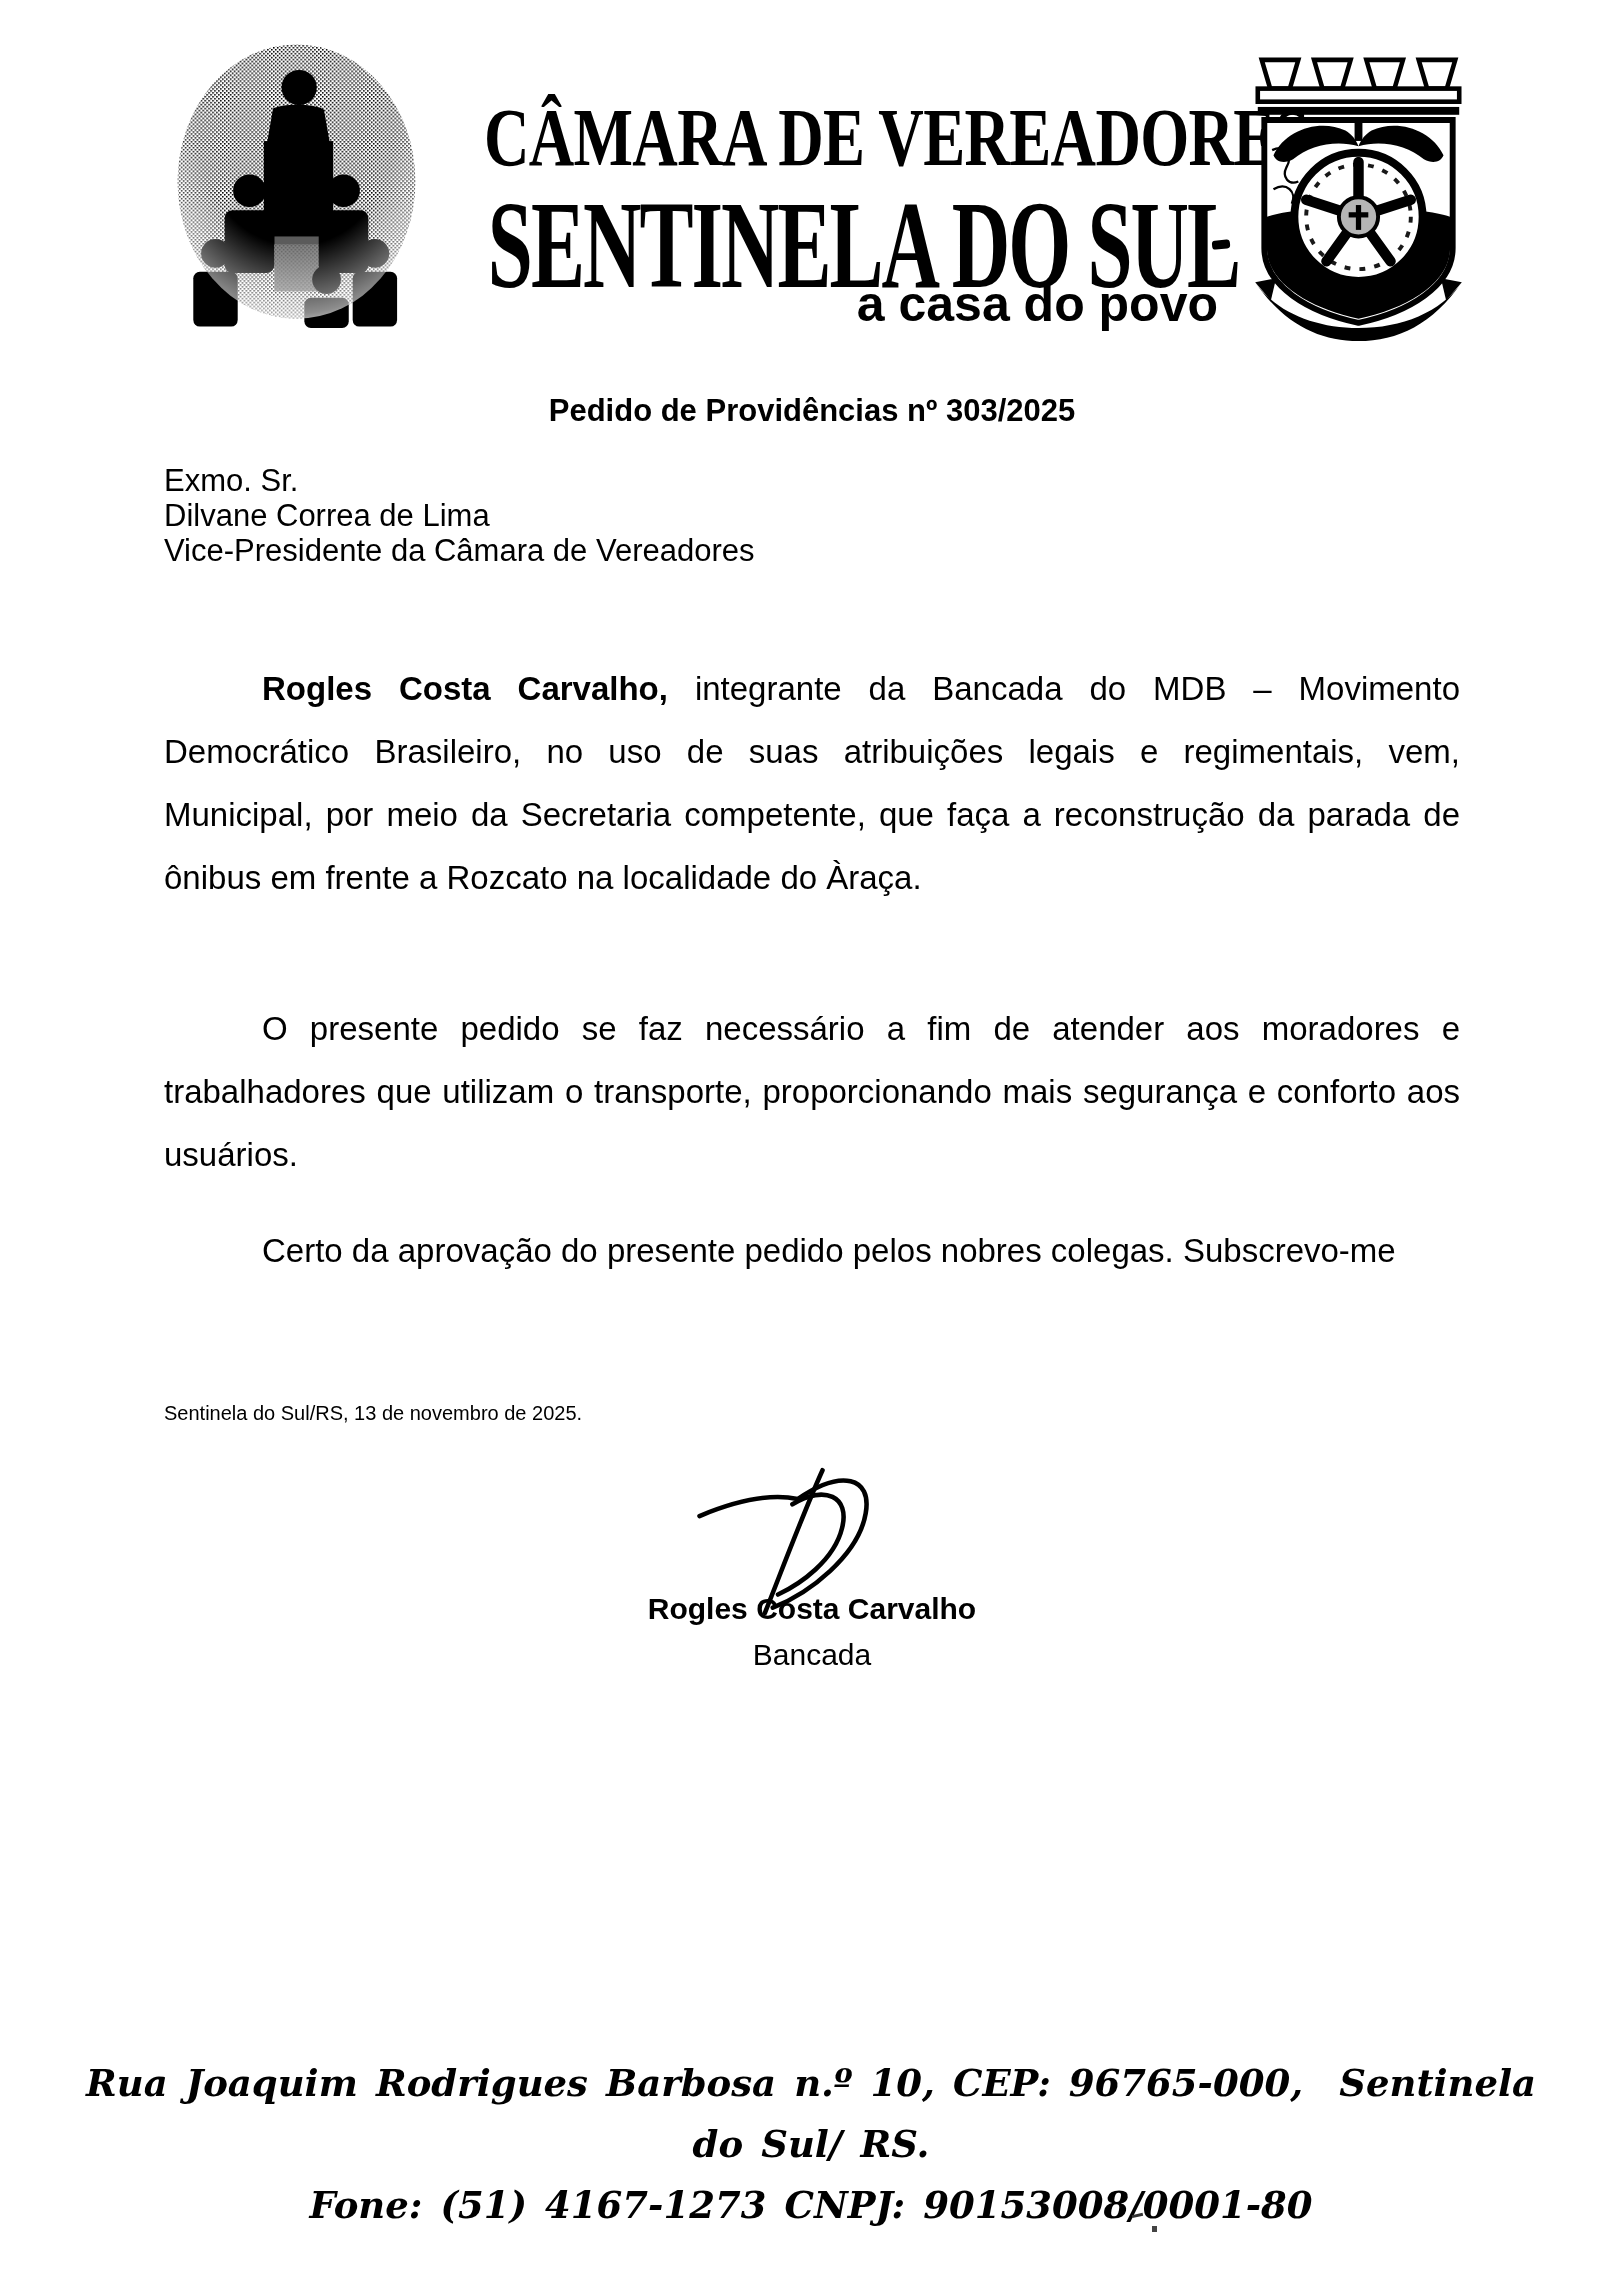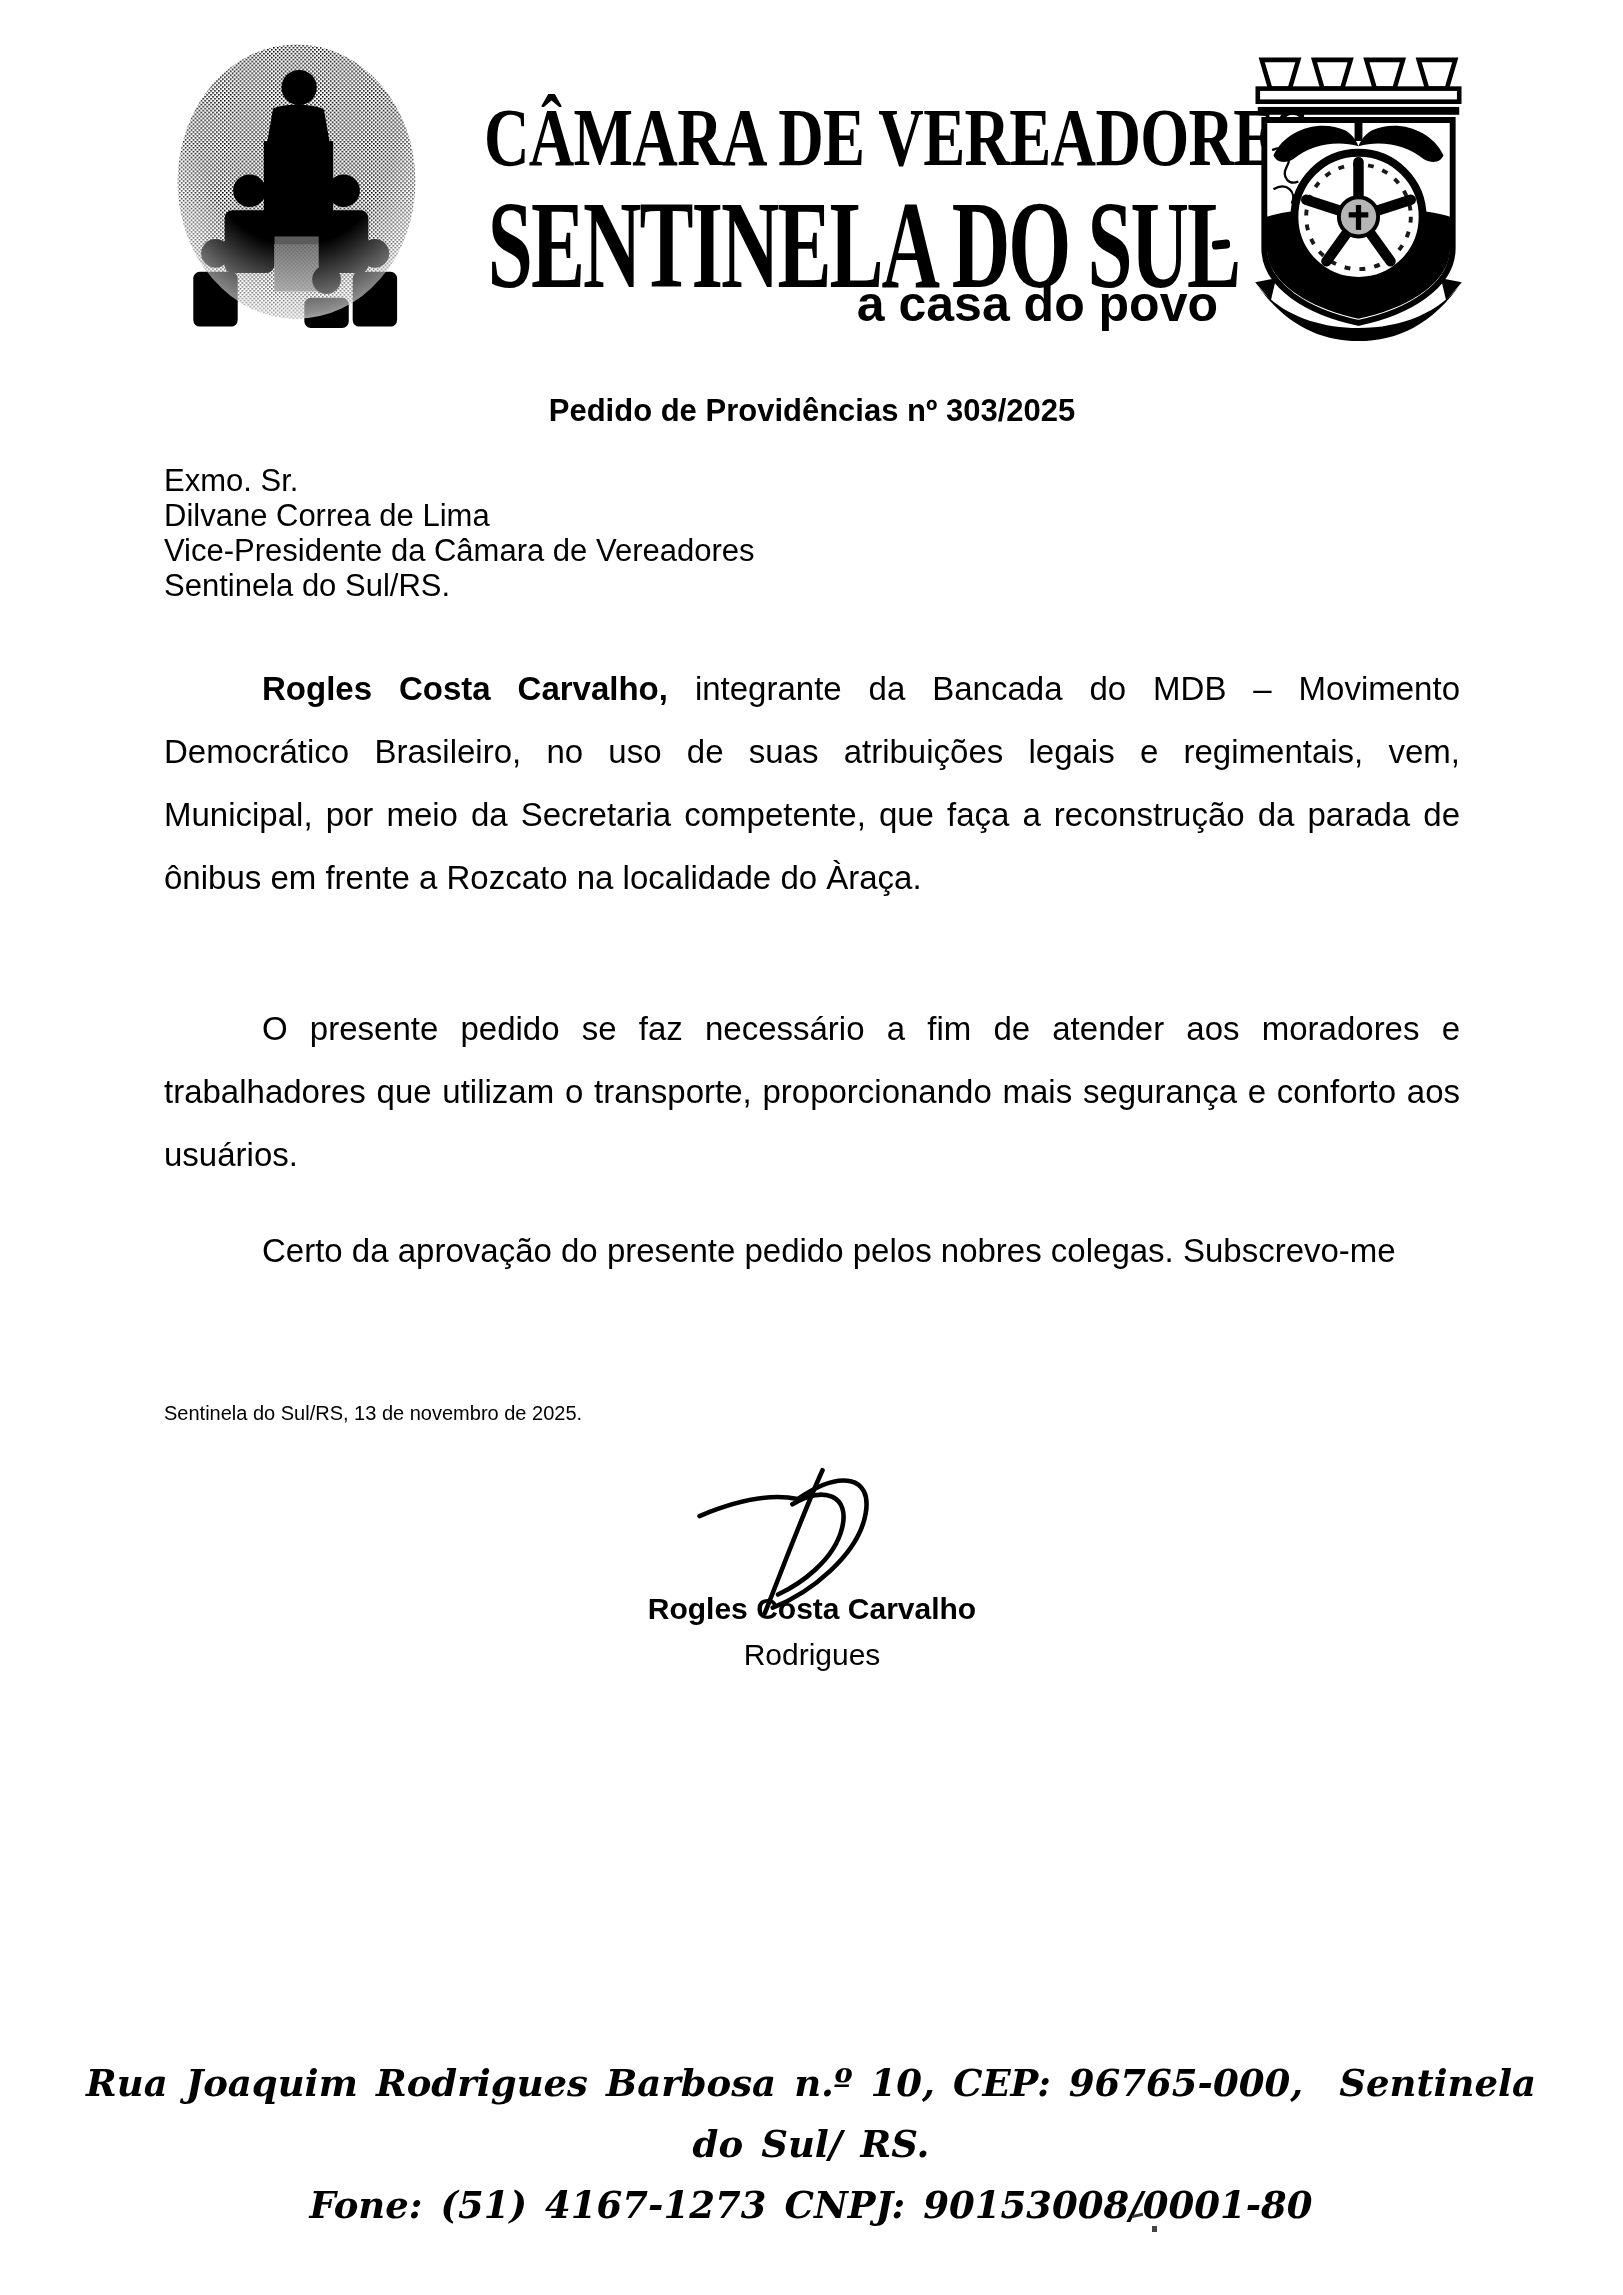--- a/index.html
+++ b/index.html
@@ -153,21 +153,20 @@
       <path d="M328,352 L296,346 L304,380 Z" fill="#000"></path>
     </svg>
   </div>
 
   <div class="doc-title">Pedido de Providências nº 303/2025</div>
 
   <div class="recipient">
     <div>Exmo. Sr.</div>
     <div>Dilvane Correa de Lima</div>
     <div>Vice-Presidente da Câmara de Vereadores</div>
-    <div>Sentinela do Sul/RS.</div>
   </div>
 
   <div class="para p1">
     <div class="jline ind"><span class="bold">Rogles Costa Carvalho,</span> <span>integrante da Bancada do MDB – Movimento</span></div>
     <div class="jline">Democrático Brasileiro, no uso de suas atribuições legais e regimentais, vem,</div>
     <div class="jline">Municipal, por meio da Secretaria competente, que faça a reconstrução da parada de</div>
     <div>ônibus em frente a Rozcato na localidade do Àraça.</div>
   </div>
 
   <div class="para p3">Certo da aprovação do presente pedido pelos nobres colegas. Subscrevo-me</div>
@@ -181,21 +180,21 @@
   <div class="dateline">Sentinela do Sul/RS, 13 de novembro de 2025.</div>
 
   <svg class="sig-flourish" viewBox="0 0 340 240" aria-hidden="true">
     <g fill="none" stroke="#000" stroke-width="7" stroke-linecap="round">
       <path d="M8,78 C70,52 120,44 158,52 C225,6 272,18 262,74 C251,138 176,196 120,218"></path>
       <path d="M150,60 C200,30 238,48 226,96 C214,146 162,182 128,198"></path>
       <path d="M196,8 C168,70 138,150 108,226"></path>
     </g>
   </svg>
   <div class="sig-name">Rogles Costa Carvalho</div>
-  <div class="sig-role">Rodrigues</div>
+  <div class="sig-role">Bancada</div>
 
   <div class="footer">
     <div class="fline">Rua Joaquim Rodrigues Barbosa n.º 10, CEP: 96765-000,  Sentinela do Sul/ RS.</div>
     <div class="fline">Fone: (51) 4167-1273 CNPJ: 90153008/0001-80</div>
   </div>
 
   <div class="art-dash1"></div>
   <div class="art-dash2"></div>
   <div class="art-dot1"></div>
 

